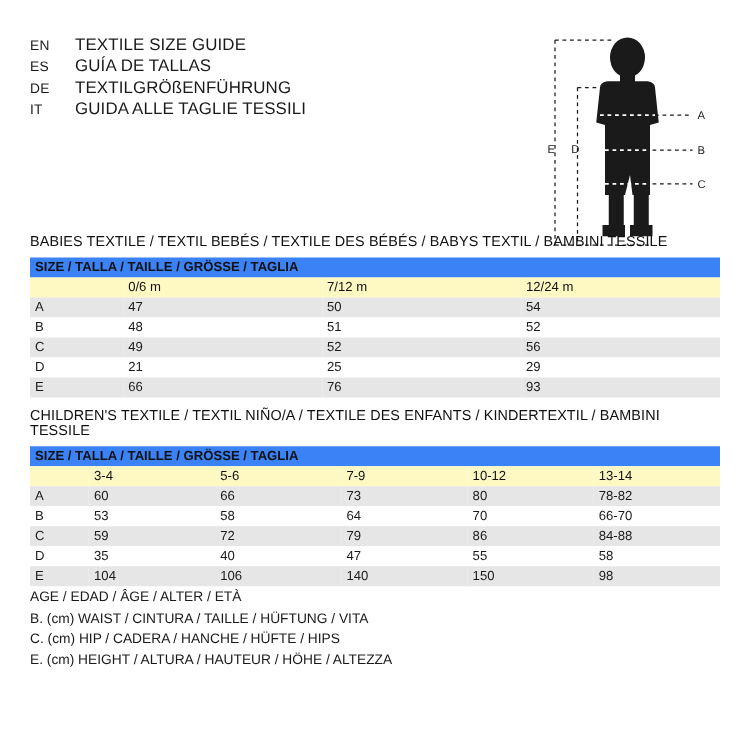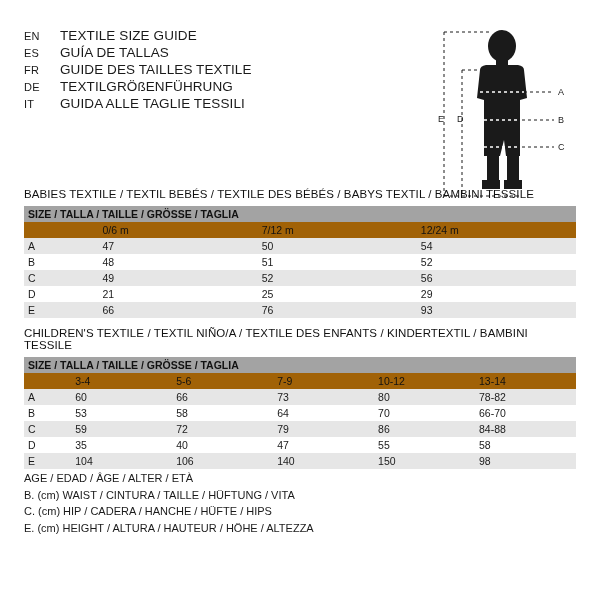--- a/index.html
+++ b/index.html
@@ -79,31 +79,31 @@
     border-collapse: collapse;
     width: 100%;
     font-size: 10.5px;
   }
   table.sizes td, table.sizes th {
     padding: 2px 4px;
     text-align: left;
     font-weight: normal;
   }
   table.sizes tr.header-row {
-    background: #a3a3a3;
+    background: #3b82f6;
   }
   table.sizes tr.header-row td {
     font-weight: bold;
     font-size: 10.5px;
     color: #111;
   }
   table.sizes tr.subhead-row td {
     font-size: 10.5px;
     color: #111;
-    background: #a16207;
+    background: #fef9c3;
   }
   table.sizes tr.band td {
     background: #e6e6e6;
   }
   table.sizes tr.plain td {
     background: #ffffff;
   }
   td.col-label { width: 36px; }
   td.col-v { width: 86px; }
   .babies td.col-v { width: 86px; }
@@ -136,24 +136,20 @@
   <div class="title-block">
     <div class="title-row">
       <span class="title-lang">EN</span>
       <span class="title-text">TEXTILE SIZE GUIDE</span>
     </div>
     <div class="title-row">
       <span class="title-lang">ES</span>
       <span class="title-text">GUÍA DE TALLAS</span>
     </div>
     <div class="title-row">
-      <span class="title-lang">FR</span>
-      <span class="title-text">GUIDE DES TAILLES TEXTILE</span>
-    </div>
-    <div class="title-row">
       <span class="title-lang">DE</span>
       <span class="title-text">TEXTILGRÖßENFÜHRUNG</span>
     </div>
     <div class="title-row">
       <span class="title-lang">IT</span>
       <span class="title-text">GUIDA ALLE TAGLIE TESSILI</span>
     </div>
   </div>
 
   <div class="figure">

